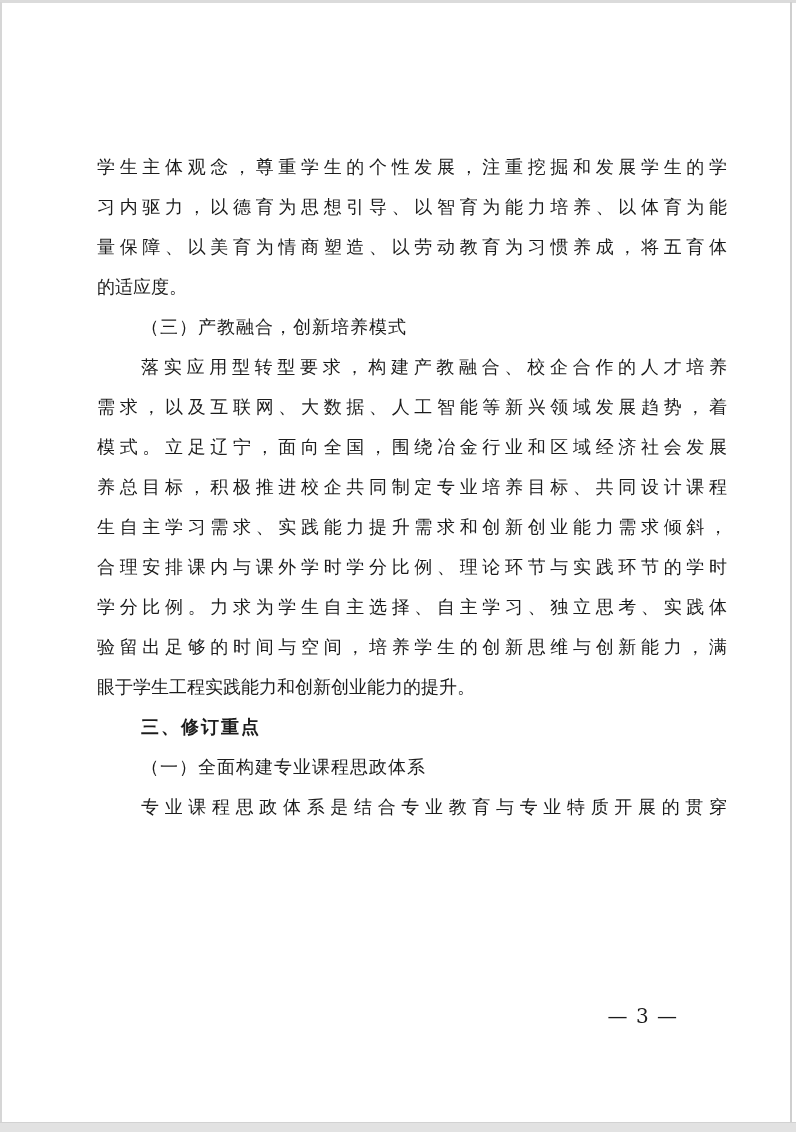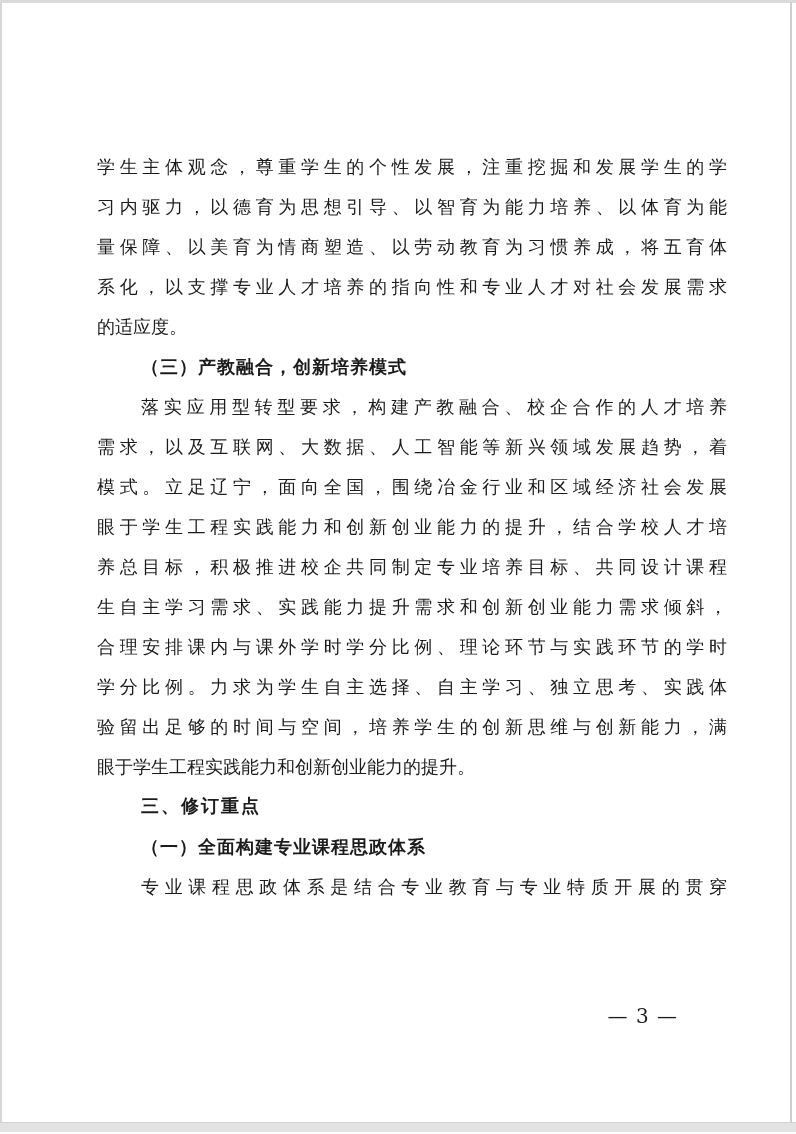--- a/index.html
+++ b/index.html
@@ -55,25 +55,25 @@
   .ln.j {
     white-space: normal;
     text-align: justify;
     text-align-last: justify;
     text-justify: inter-ideograph;
   }
   .ln.ind {
     text-indent: 44px;
   }
   .ln.h-kai {
-    font-weight: bold;
+    font-weight: normal;
     letter-spacing: 1px;
   }
   .ln.h-hei {
-    font-family: Liberation Mono, monospace;
+    font-family: Liberation Serif, serif;
     font-weight: bold;
     letter-spacing: 2px;
   }
   .page-number {
     position: absolute;
     top: 1003px;
     right: 118px;
     height: 26px;
     line-height: 26px;
     font-size: 20px;
@@ -87,27 +87,25 @@
 <div>
   <div class="edge-top"></div>
   <div class="edge-left"></div>
   <div class="edge-right"></div>
   <div class="edge-bottom"></div>
 
   <div class="content">
     <div class="ln j">学生主体观念，尊重学生的个性发展，注重挖掘和发展学生的学</div>
     <div class="ln j">习内驱力，以德育为思想引导、以智育为能力培养、以体育为能</div>
     <div class="ln j">量保障、以美育为情商塑造、以劳动教育为习惯养成，将五育体</div>
-    <div class="ln j">系化，以支撑专业人才培养的指向性和专业人才对社会发展需求</div>
     <div class="ln">的适应度。</div>
     <div class="ln ind h-kai">（三）产教融合，创新培养模式</div>
     <div class="ln ind j">落实应用型转型要求，构建产教融合、校企合作的人才培养</div>
     <div class="ln j">需求，以及互联网、大数据、人工智能等新兴领域发展趋势，着</div>
     <div class="ln j">模式。立足辽宁，面向全国，围绕冶金行业和区域经济社会发展</div>
-    <div class="ln j">眼于学生工程实践能力和创新创业能力的提升，结合学校人才培</div>
     <div class="ln j">养总目标，积极推进校企共同制定专业培养目标、共同设计课程</div>
     <div class="ln j">生自主学习需求、实践能力提升需求和创新创业能力需求倾斜，</div>
     <div class="ln j">合理安排课内与课外学时学分比例、理论环节与实践环节的学时</div>
     <div class="ln j">学分比例。力求为学生自主选择、自主学习、独立思考、实践体</div>
     <div class="ln j">验留出足够的时间与空间，培养学生的创新思维与创新能力，满</div>
     <div class="ln">眼于学生工程实践能力和创新创业能力的提升。</div>
     <div class="ln ind h-hei">三、修订重点</div>
     <div class="ln ind h-kai">（一）全面构建专业课程思政体系</div>
     <div class="ln ind j">专业课程思政体系是结合专业教育与专业特质开展的贯穿</div>
   </div>

